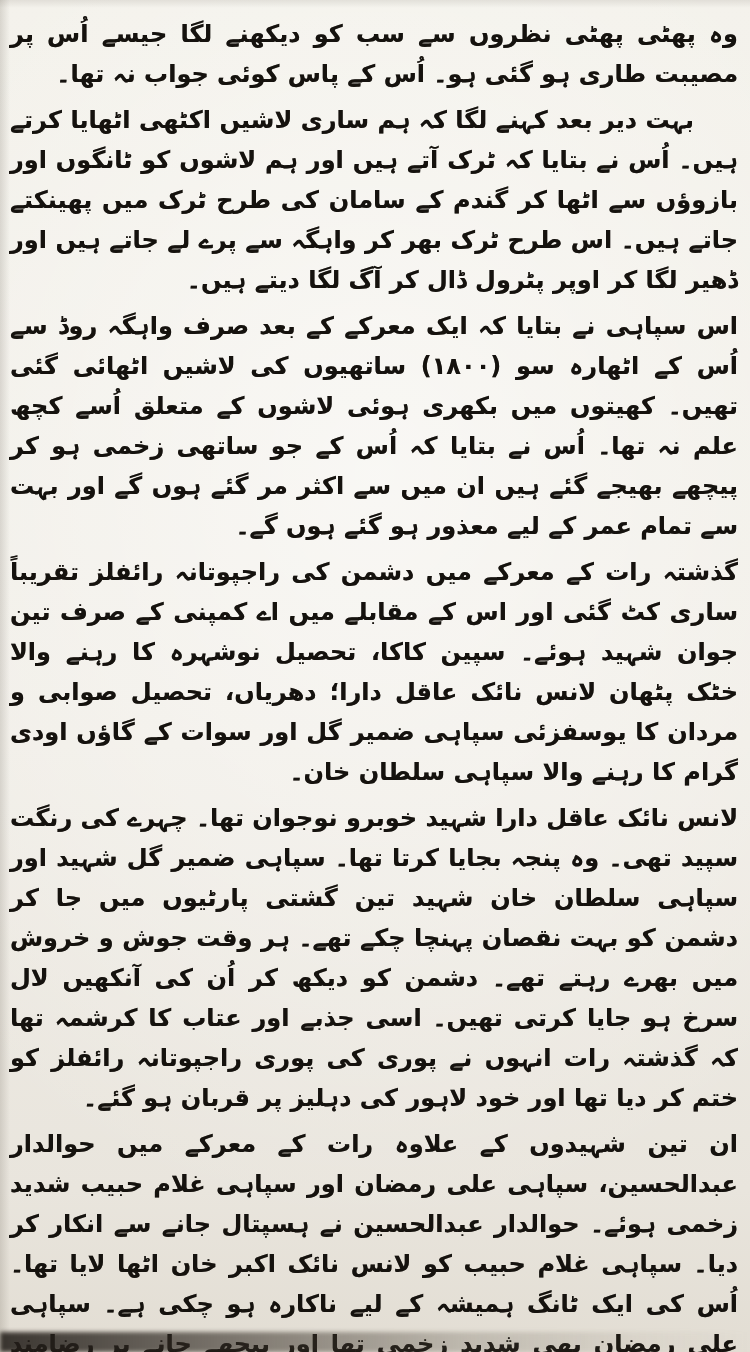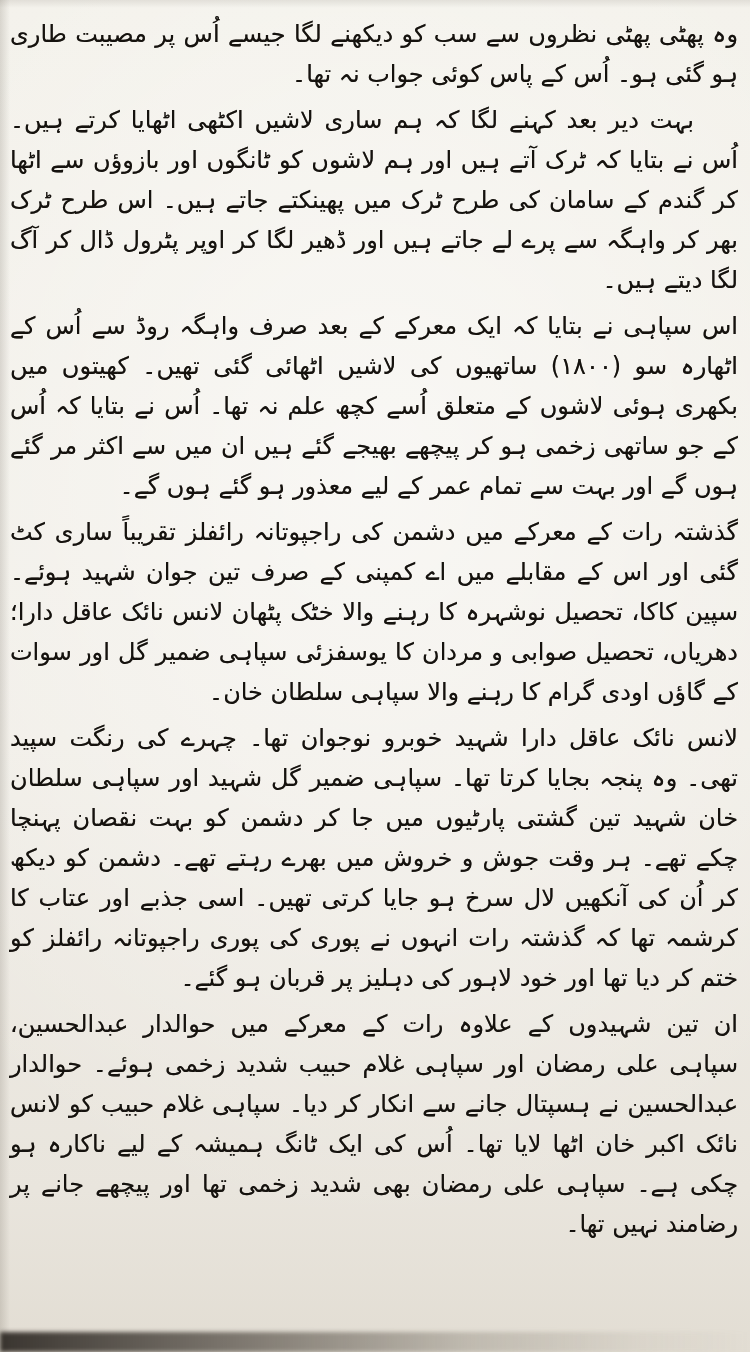--- a/index.html
+++ b/index.html
@@ -26,20 +26,21 @@
     top: 14px;
     right: 12px;
     left: 10px;
     bottom: 30px;
     direction: rtl;
     unicode-bidi: embed;
     font-family: "DejaVu Sans", sans-serif;
     color: #15120e;
     text-align: justify;
     text-justify: inter-word;
+    font-weight: bold;
   }
   .para {
     margin: 0 0 6px 0;
     font-size: 24px;
     line-height: 40px;
     letter-spacing: 0px;
     text-shadow: 0 0 0.4px rgba(20,15,10,0.55);
   }
   .para.indent {
     text-indent: 44px;

